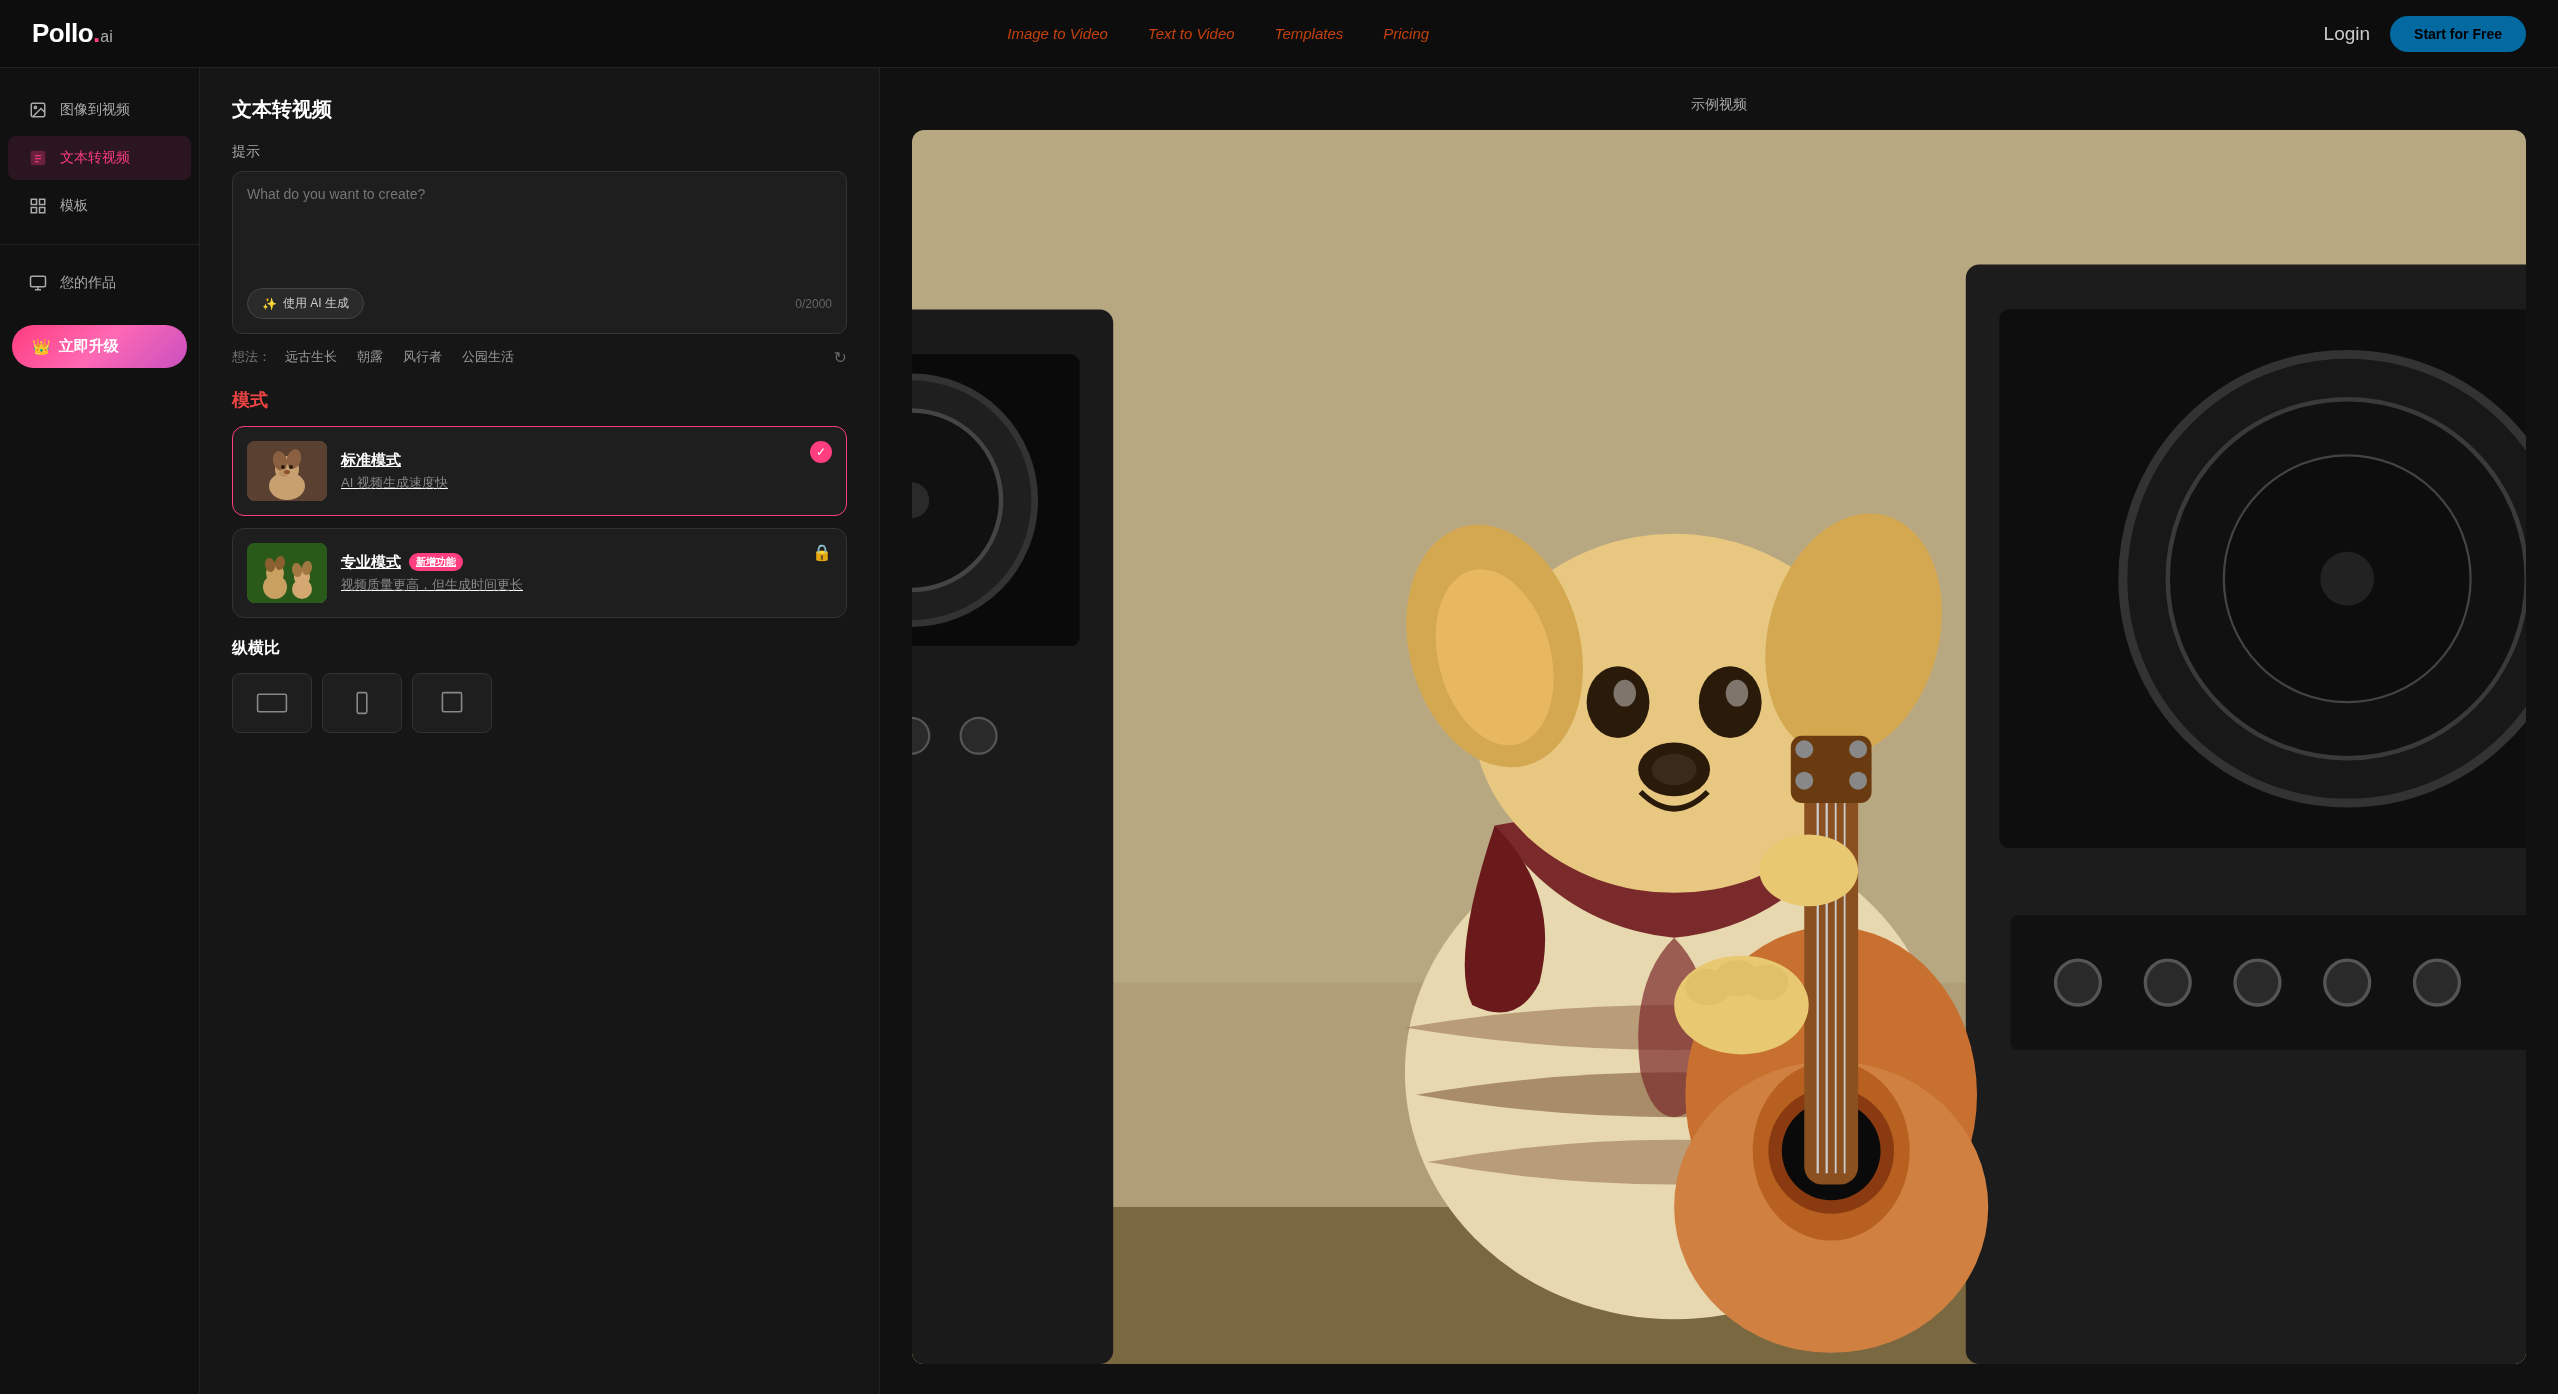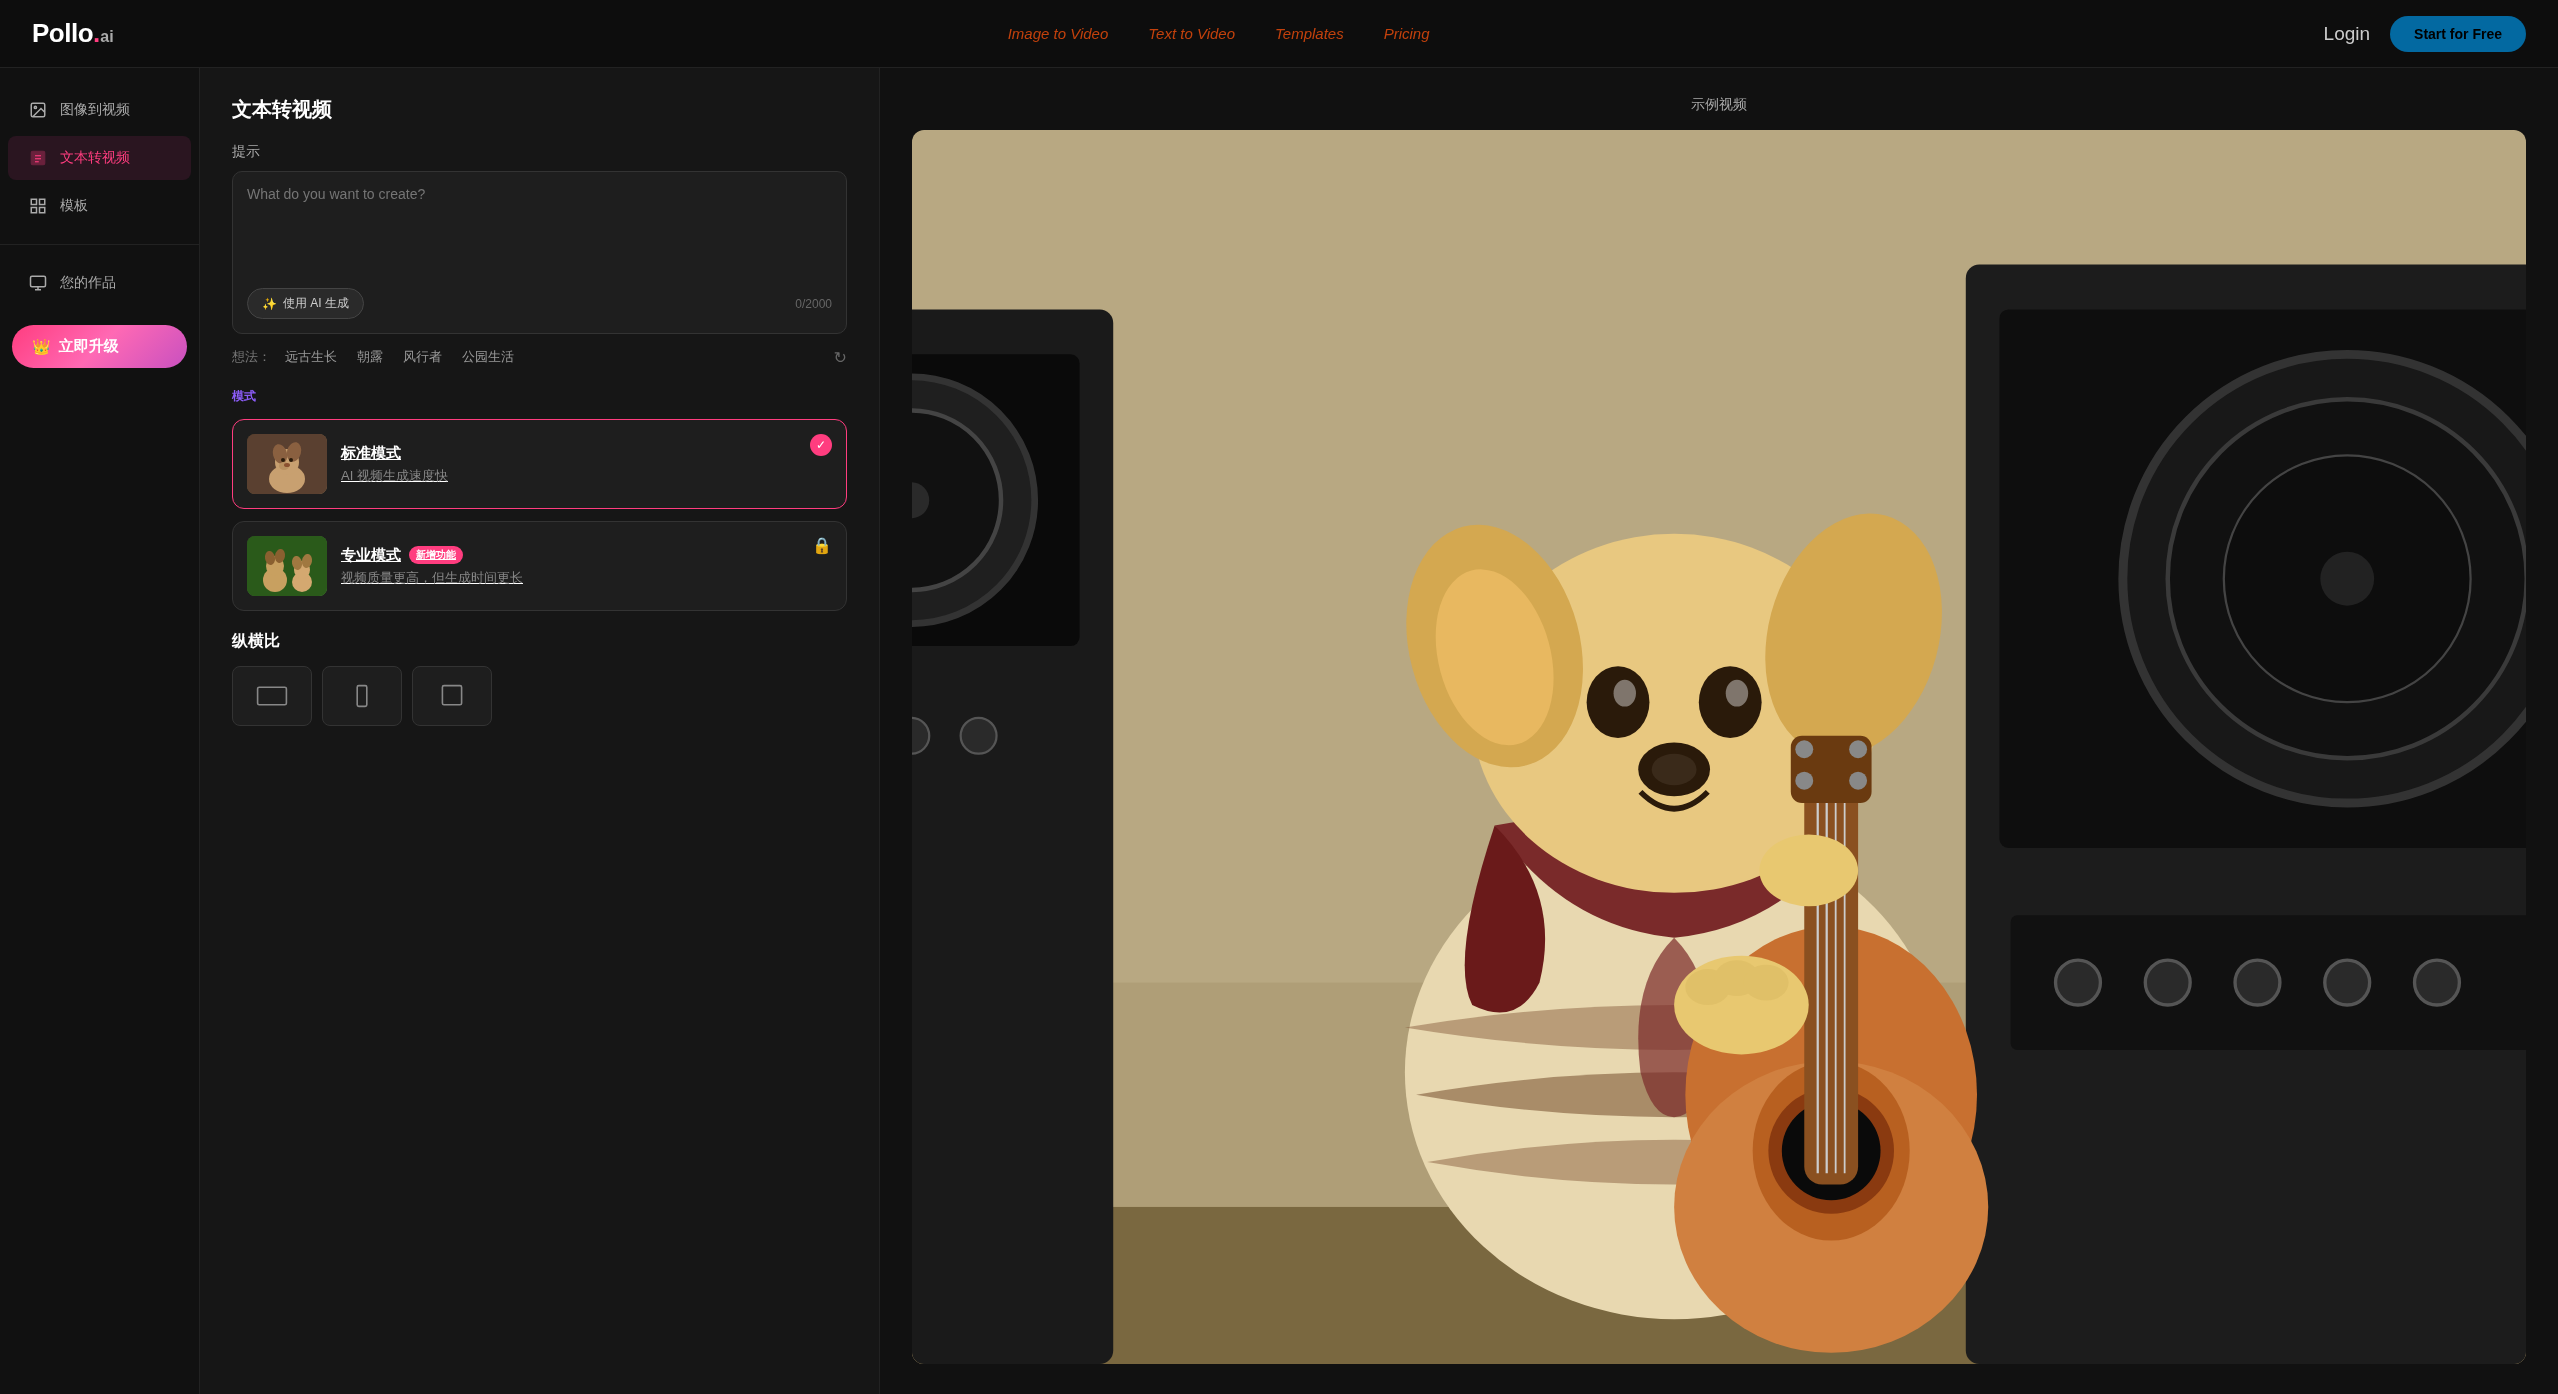--- a/index.html
+++ b/index.html
@@ -32,21 +32,21 @@
       color: #fff;
       letter-spacing: -0.5px;
     }
     .logo-dot {
       color: #ff3d7f;
       font-size: 26px;
       font-weight: 800;
     }
     .logo-ai {
       font-size: 16px;
-      font-weight: 700;
+      font-weight: 400;
       color: #aaa;
     }
     .nav {
       display: flex;
       align-items: center;
       gap: 40px;
     }
     .nav-item {
       color: #c2410c;
       font-size: 15px;
@@ -212,23 +212,23 @@
     }
     .refresh-icon {
       margin-left: auto;
       cursor: pointer;
       color: #666;
       font-size: 16px;
     }
 
     
     .mode-label {
-      font-size: 12px;
+      font-size: 18px;
       font-weight: 600;
-      color: #8b5cf6;
+      color: #ef4444;
       margin-bottom: 14px;
     }
     .mode-card {
       display: flex;
       align-items: center;
       background: #1e1e1e;
       border: 1px solid #333;
       border-radius: 12px;
       padding: 14px;
       margin-bottom: 12px;

